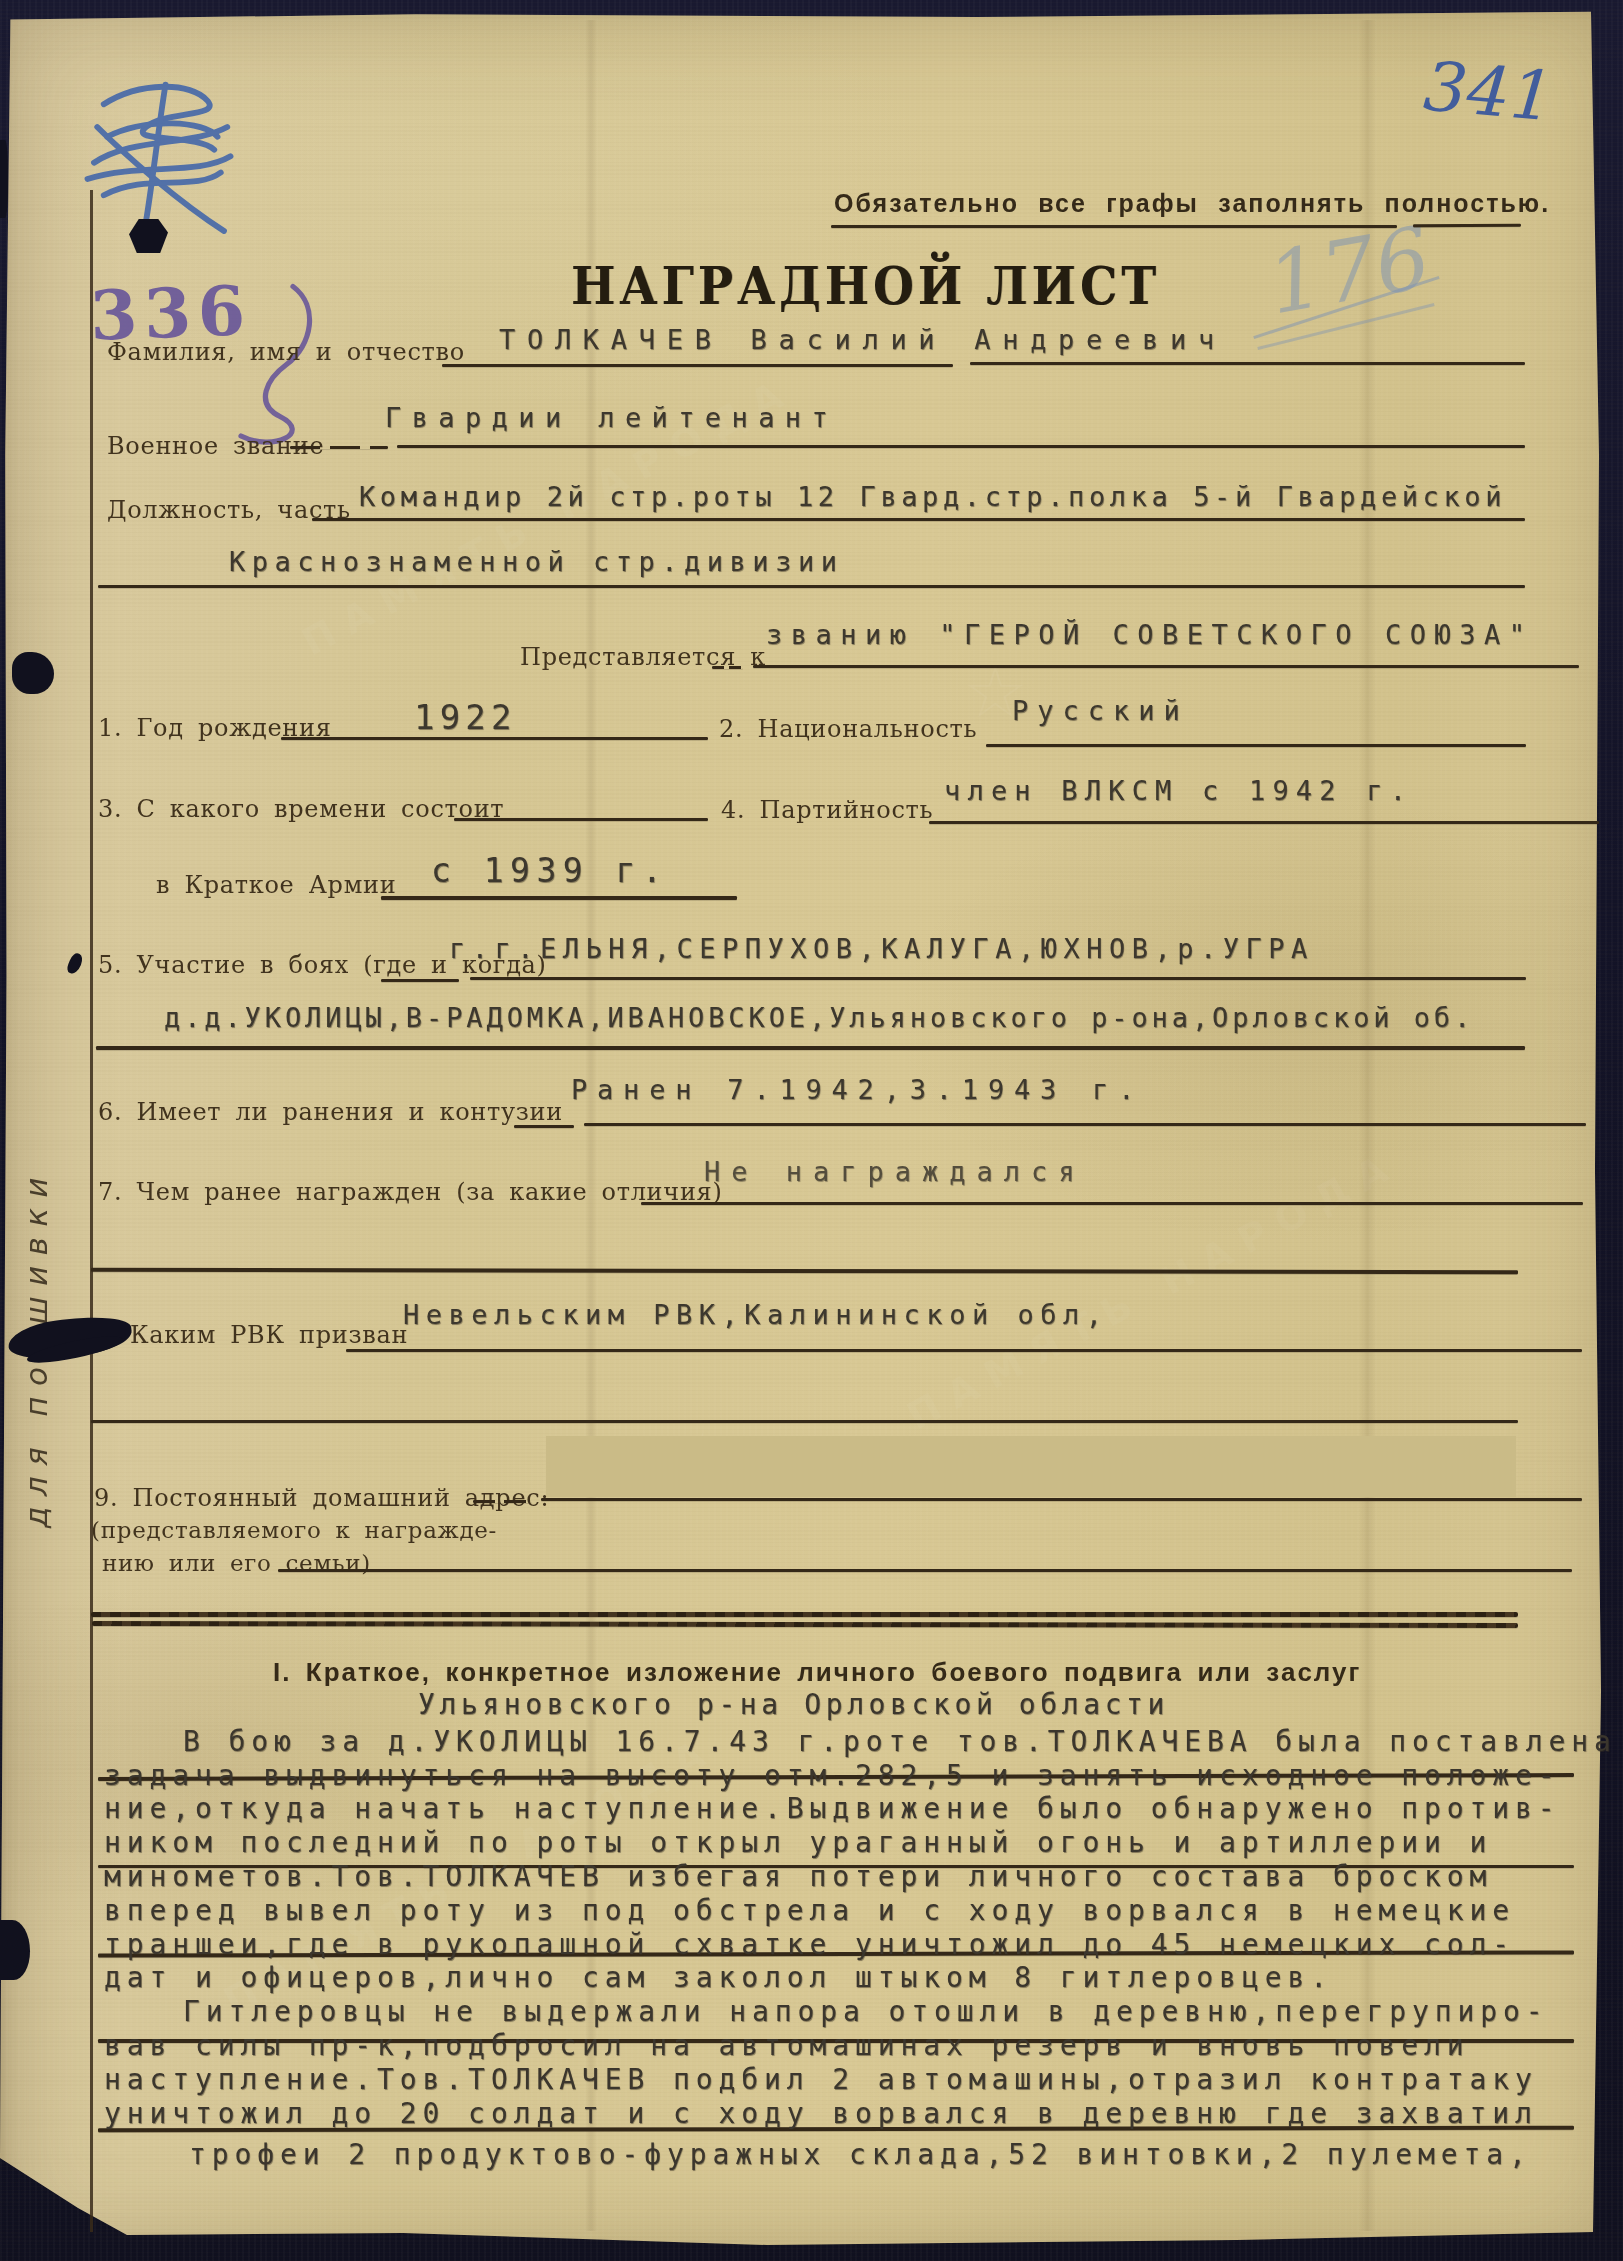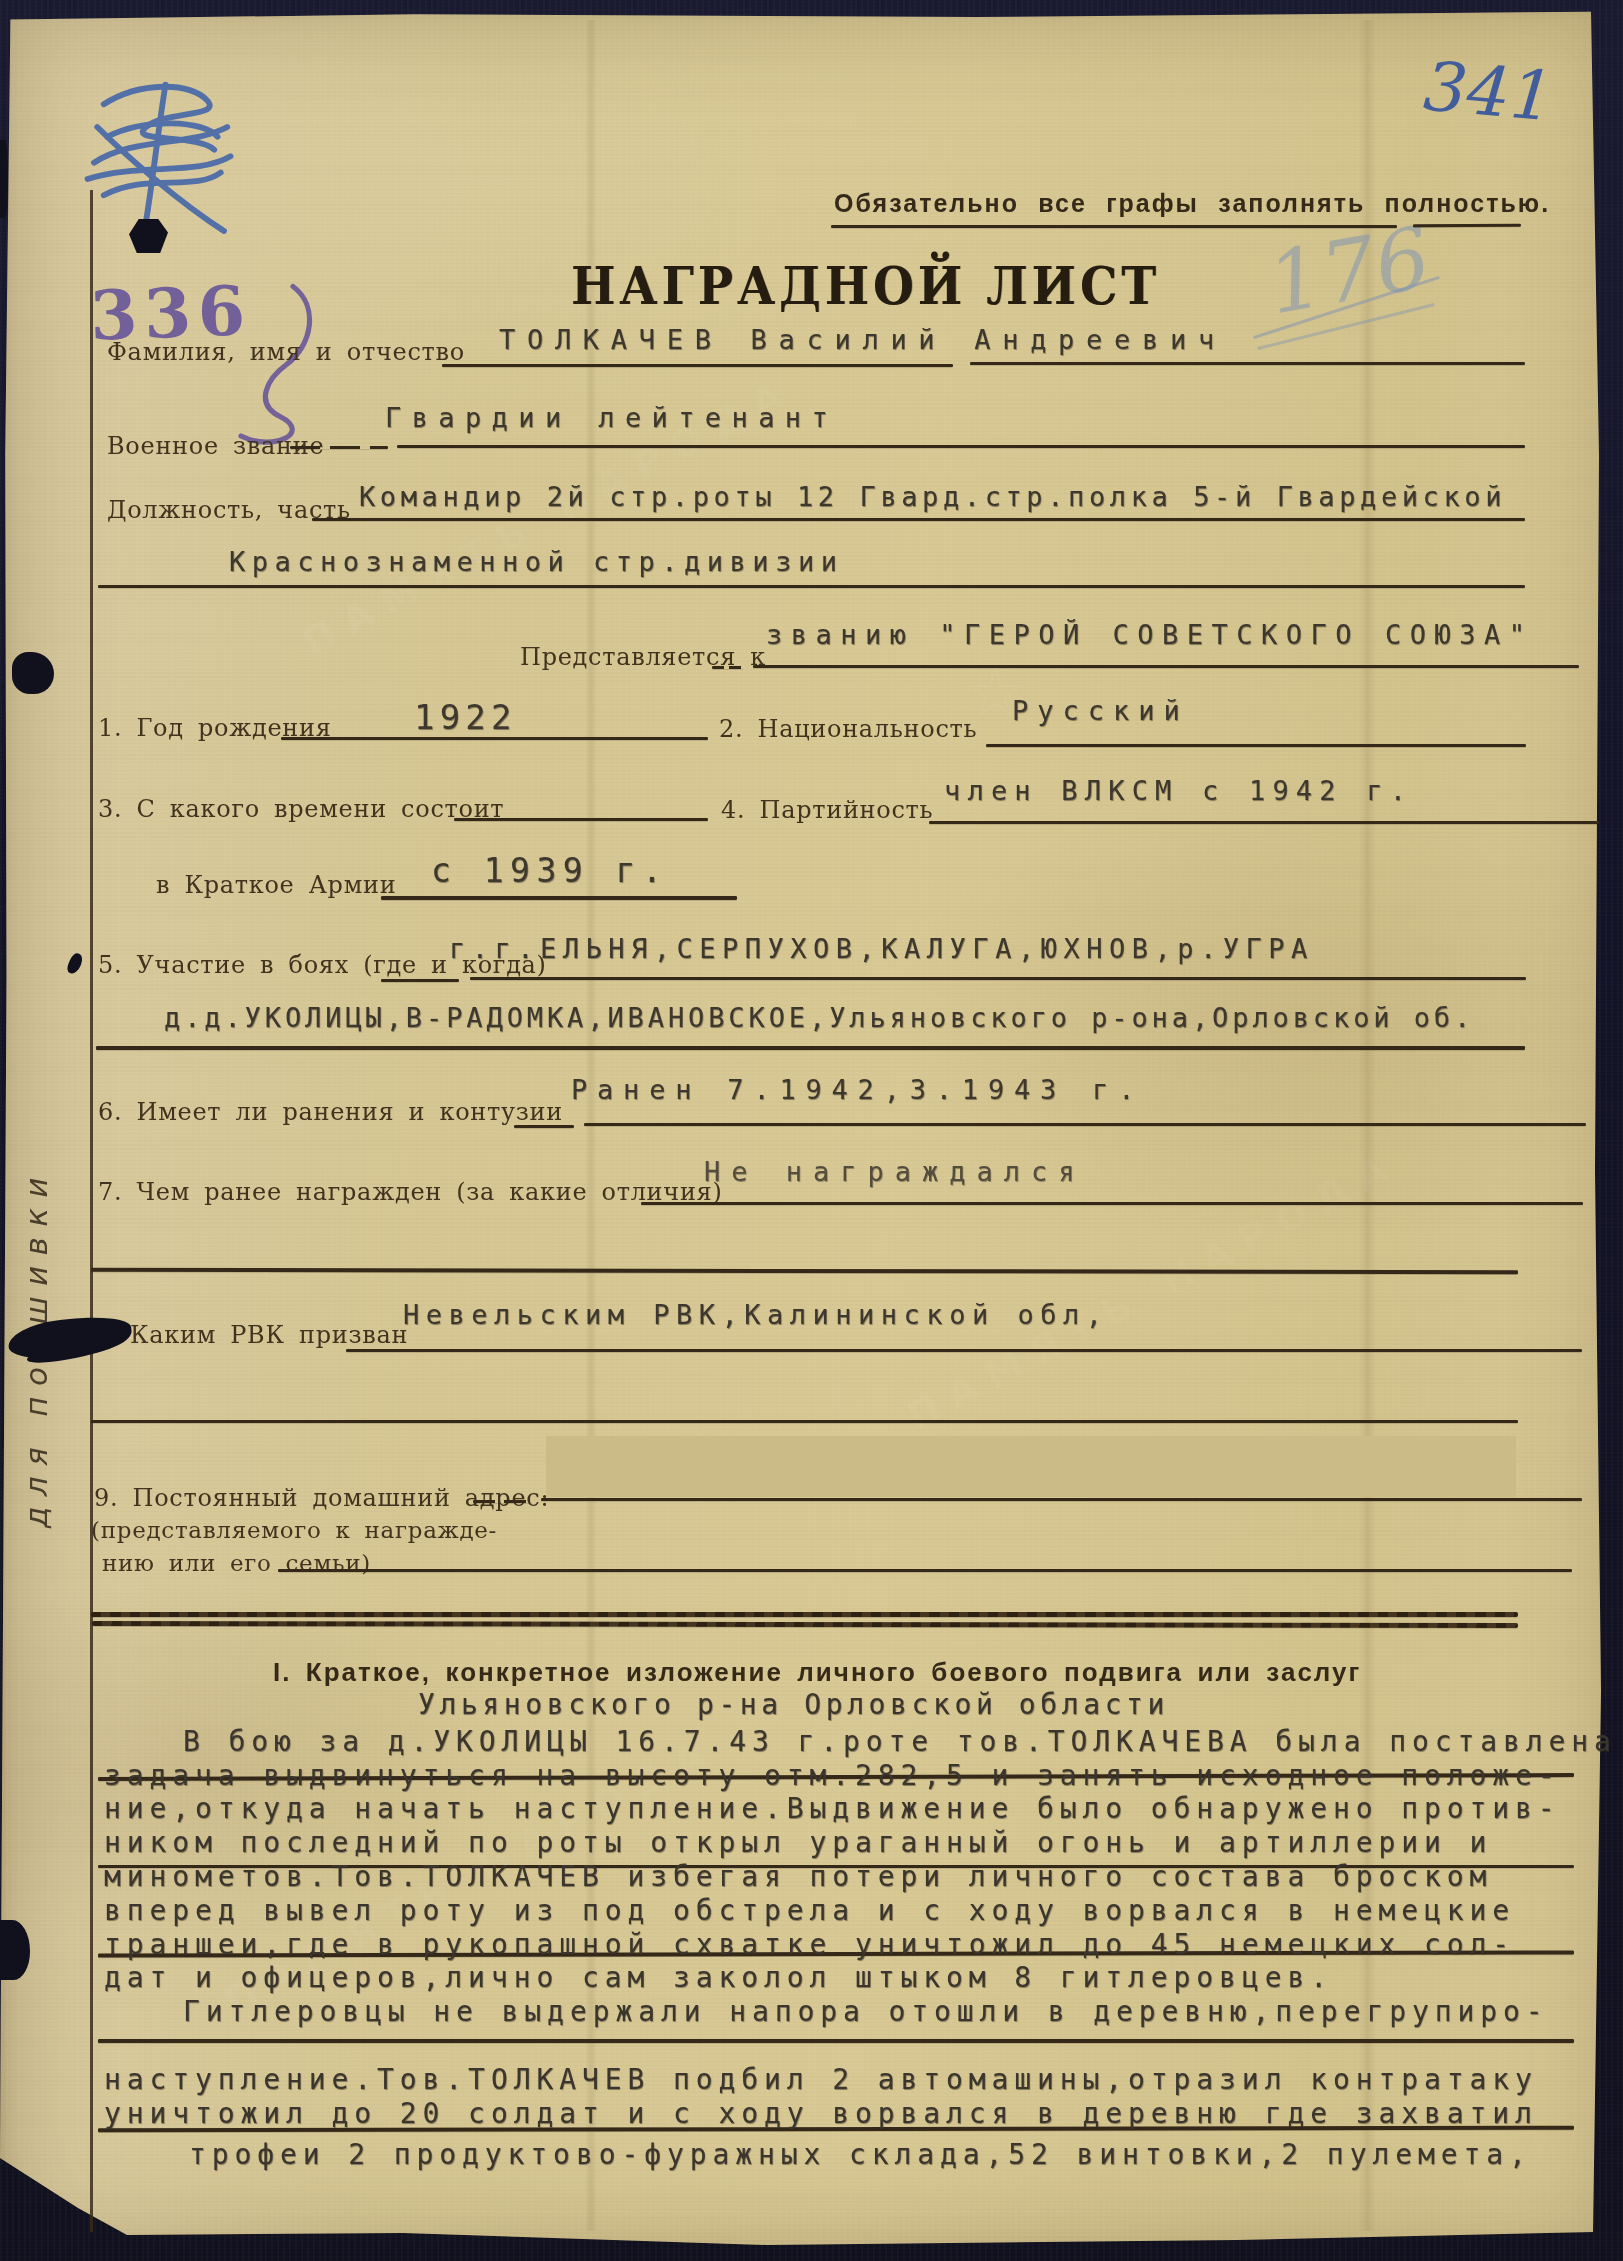--- a/index.html
+++ b/index.html
@@ -155,20 +155,21 @@
 
   <div class="btyped" style="left:183px;top:1725px;">В бою за д.УКОЛИЦЫ 16.7.43 г.роте тов.ТОЛКАЧЕВА была поставлена</div>
   <div class="btyped" style="left:104px;top:1759px;">задача выдвинуться на высоту отм.282,5 и занять исходное положе-</div>
   <div class="btyped" style="left:104px;top:1792px;">ние,откуда начать наступление.Выдвижение было обнаружено против-</div>
   <div class="btyped" style="left:104px;top:1826px;">ником последний по роты открыл ураганный огонь и артиллерии и</div>
   <div class="btyped" style="left:104px;top:1860px;">минометов.Тов.ТОЛКАЧЕВ избегая потери личного состава броском</div>
   <div class="btyped" style="left:104px;top:1894px;">вперед вывел роту из под обстрела и с ходу ворвался в немецкие</div>
   <div class="btyped" style="left:104px;top:1928px;">траншеи,где в рукопашной схватке уничтожил до 45 немецких сол-</div>
   <div class="btyped" style="left:104px;top:1961px;">дат и офицеров,лично сам заколол штыком 8 гитлеровцев.</div>
   <div class="btyped" style="left:183px;top:1995px;">Гитлеровцы не выдержали напора отошли в деревню,перегрупиро-</div>
+  <div class="btyped" style="left:104px;top:2029px;">вав силы пр-к,подбросил на автомашинах резерв и вновь повели</div>
   <div class="btyped" style="left:104px;top:2063px;">наступление.Тов.ТОЛКАЧЕВ подбил 2 автомашины,отразил контратаку</div>
   <div class="btyped" style="left:104px;top:2097px;">уничтожил до 20 солдат и с ходу ворвался в деревню где захватил</div>
   <div class="btyped" style="left:189px;top:2138px;">трофеи 2 продуктово-фуражных склада,52 винтовки,2 пулемета,</div>
 
   <div class="blob" style="left:129px;top:219px;width:39px;height:34px;clip-path:polygon(25% 0,75% 0,100% 40%,80% 100%,20% 100%,0 45%);"></div>
   <div class="blob" style="left:11.7px;top:652px;width:42px;height:42px;border-radius:40% 55% 50% 45%;"></div>
   <div class="blob" style="left:69px;top:953px;width:11.7px;height:21px;border-radius:50% 50% 60% 40%;transform:rotate(22deg);"></div>
   <div class="blob" style="left:7.8px;top:1319px;width:124px;height:38px;border-radius:45% 60% 50% 55%/60% 45% 55% 50%;transform:rotate(-7deg);"></div>
   <div class="blob" style="left:26px;top:1341px;width:98px;height:17px;border-radius:50%;transform:rotate(-12deg);"></div>
   <div class="blob" style="left:-3.9px;top:1920px;width:34px;height:60px;border-radius:0 60% 55% 0;"></div>

